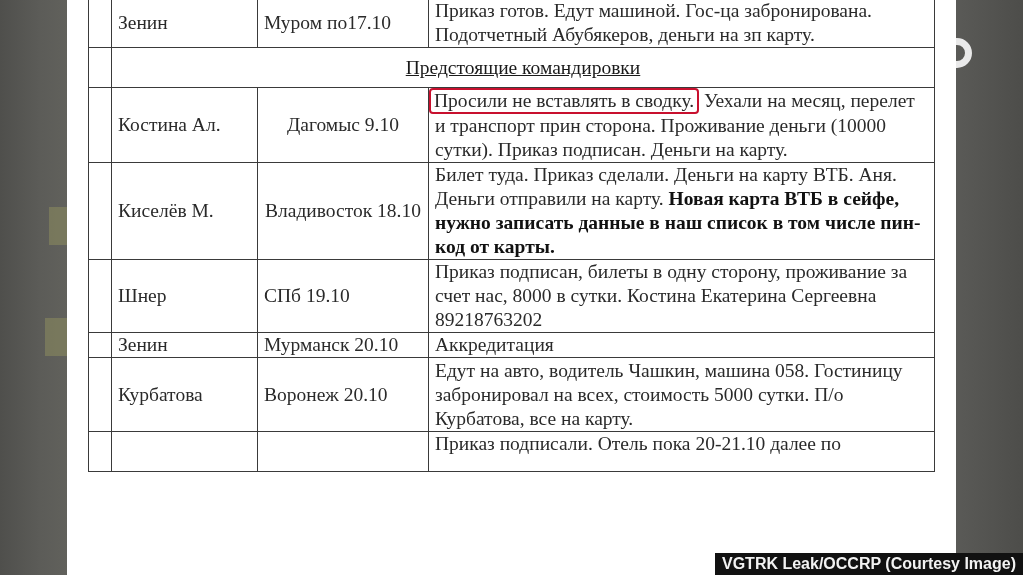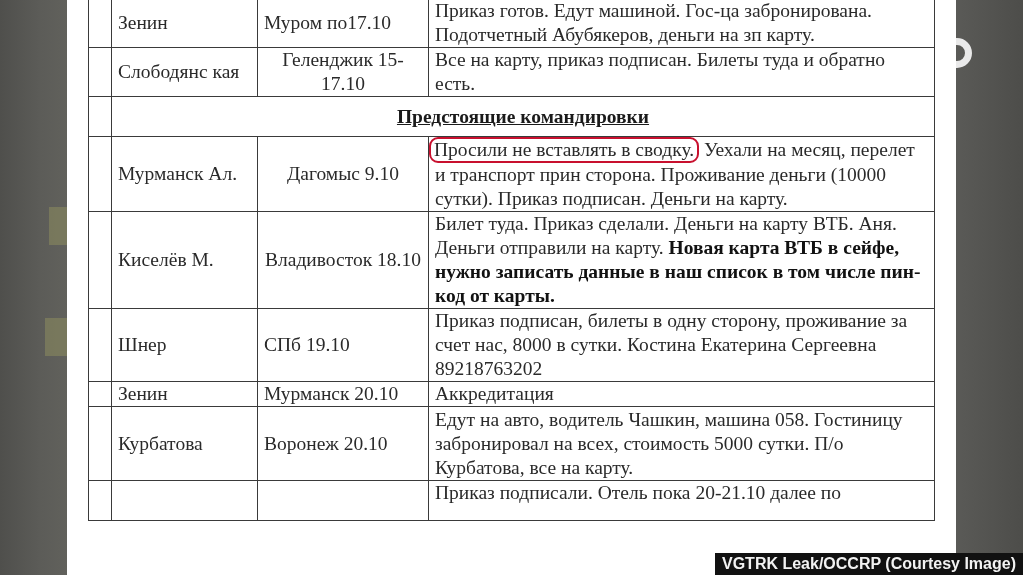--- a/index.html
+++ b/index.html
@@ -35,26 +35,26 @@
       border: 1.5px solid #3a3a3a;
       padding: 0 6px; vertical-align: middle;
       font-size: 19.5px; line-height: 24px;
     }
     td.c0 { width: 10px; padding: 0; }
     td.c1 { width: 133px; }
     td.c2 { width: 158px; }
     td.c3 { padding-left: 7px; }
     td.center { text-align: center; }
     .section-title {
-      text-align: center; font-weight: bold; text-decoration: underline;
+      text-align: center; font-weight: normal; text-decoration: underline;
       font-size: 23px; color: #1a1a1a;
     }
     .bold { font-weight: bold; color: #111; margin-top: 24px; }
     .highlight {
-      display: inline-block; border: 2.5px solid #c8102e; border-radius: 9px;
+      display: inline-block; border: 2.5px solid #c8102e; border-radius: 4px;
       padding: 0 3px; margin-left: -6px; margin-right: 0px; line-height: 22px;
     }
     .credit {
       position: absolute; right: 0; bottom: 0; height: 22px;
       background: #111; color: #f2f2f2;
       font-family: "Liberation Sans", "DejaVu Sans", sans-serif;
       font-weight: bold; font-size: 16px; line-height: 22px;
       padding: 0 7px;
     }
   </style>
@@ -69,33 +69,27 @@
   <div class="tape" style="left:-22px; top:318px; width:22px; height:38px;"></div>
 
   <table class="doc">
     <tbody>
         <tr style="height:49px">
       <td class="c0"></td>
       <td class="c1">Зенин</td>
       <td class="c2">Муром по17.10</td>
       <td class="c3">Приказ готов. Едут машиной. Гос-ца забронирована. Подотчетный Абубякеров, деньги на зп карту.</td>
     </tr>
-    <tr style="height:48px">
-      <td class="c0"></td>
-      <td class="c1">Слободянс кая</td>
-      <td class="c2 center">Геленджик 15-17.10</td>
-      <td class="c3">Все на карту, приказ подписан. Билеты туда и обратно есть.</td>
-    </tr>
     <tr style="height:40px">
       <td class="c0"></td>
       <td colspan="3" class="section-title">Предстоящие командировки</td>
     </tr>
     <tr style="height:75px">
       <td class="c0"></td>
-      <td class="c1">Мурманск Ал.</td>
+      <td class="c1">Костина Ал.</td>
       <td class="c2 center">Дагомыс 9.10</td>
       <td class="c3"><span class="highlight">Просили не вставлять в сводку.</span><span> Уехали на месяц, перелет и транспорт прин сторона. Проживание деньги (10000 сутки). Приказ подписан. Деньги на карту.</span></td>
     </tr>
     <tr style="height:97px">
       <td class="c0"></td>
       <td class="c1">Киселёв М.</td>
       <td class="c2 center">Владивосток 18.10</td>
       <td class="c3"><span>Билет туда. Приказ сделали. Деньги на карту ВТБ. Аня. Деньги отправили на карту. </span><span class="bold">Новая карта ВТБ в сейфе, нужно записать данные в наш список в том числе пин-код от карты.</span></td>
     </tr>
     <tr style="height:73px">

